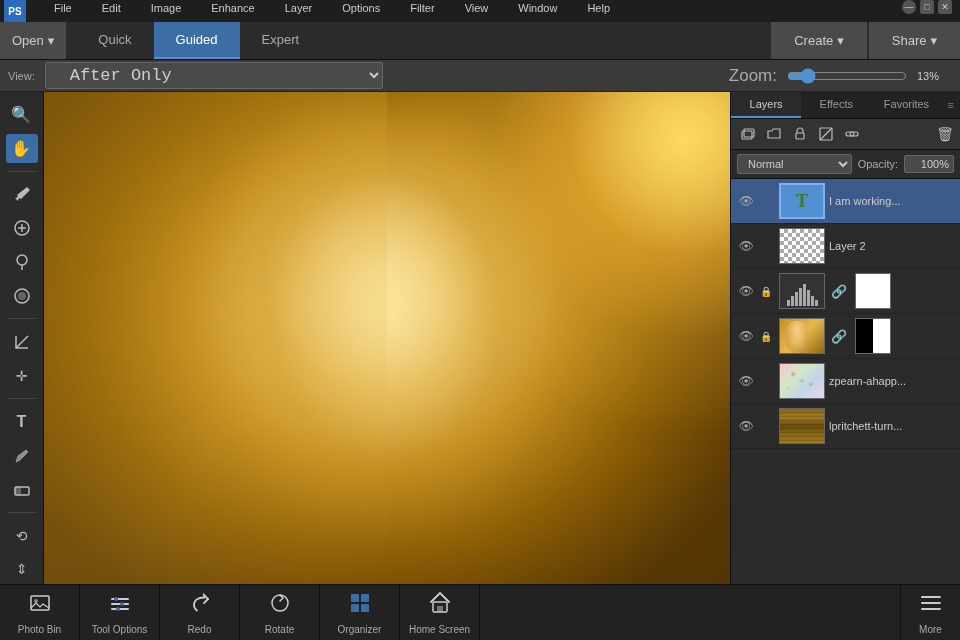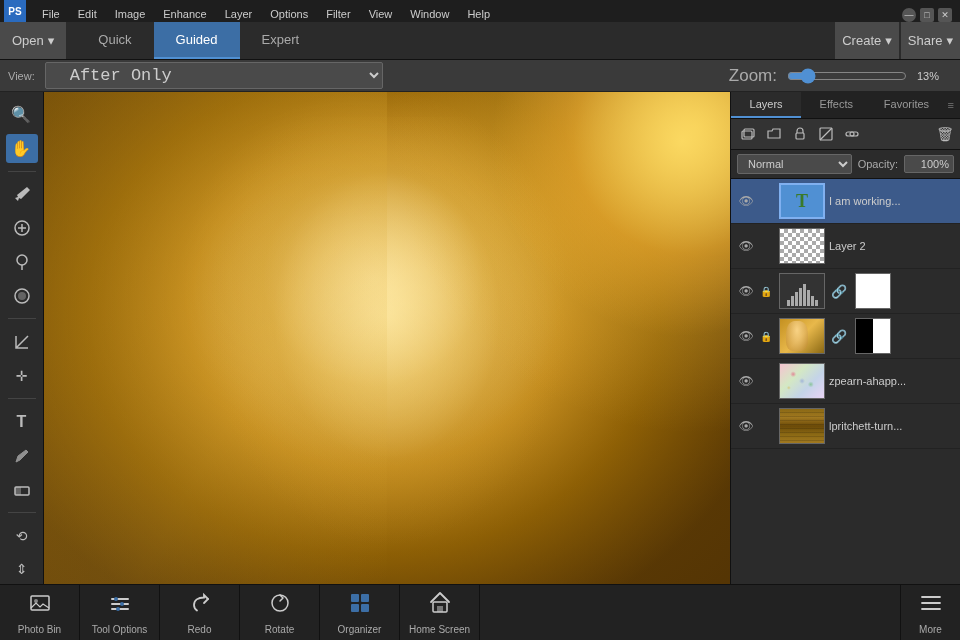--- a/index.html
+++ b/index.html
@@ -1,30 +1,30 @@
 <!DOCTYPE html>
 <html><head>
   <meta charset="utf-8">
   <style>
     * { margin: 0; padding: 0; box-sizing: border-box; }
     body { width: 960px; height: 640px; overflow: hidden; font-family: Arial, sans-serif; font-size: 12px; background: #3a3a3a; color: #ddd; }
 
     
-    #menubar { display: flex; align-items: flex-end; height: 22px; background: #1e1e1e; color: #ccc; font-size: 11px; padding: 0 4px; gap: 6px; }
+    #menubar { display: flex; align-items: flex-start; height: 22px; background: #1e1e1e; color: #ccc; font-size: 11px; padding: 0 4px; gap: 18px; }
     #menubar .logo { width: 22px; height: 22px; background: #2a6bbf; display: flex; align-items: center; justify-content: center; font-size: 10px; font-weight: bold; color: white; margin-right: 4px; }
     #menubar .menu-item { padding: 2px 6px; cursor: pointer; border-radius: 2px; }
 
     
     #top-toolbar { display: flex; align-items: center; height: 38px; background: #2b2b2b; border-bottom: 1px solid #111; }
     .open-btn { display: flex; align-items: center; gap: 4px; background: #4a4a4a; border: none; color: #ccc; padding: 6px 12px; cursor: pointer; font-size: 13px; height: 100%; margin-right: 10px; }
     .mode-tabs { display: flex; height: 100%; }
     .mode-tab { padding: 0 22px; display: flex; align-items: center; color: #aaa; cursor: pointer; font-size: 13px; border-bottom: 2px solid transparent; }
     .mode-tab.active { background: #3c6ea5; color: white; border-bottom: 2px solid #5090d3; }
     .spacer { flex: 1; }
-    .create-btn, .share-btn { display: flex; align-items: center; gap: 4px; background: #4a4a4a; border: none; color: #ccc; padding: 6px 7px; cursor: pointer; font-size: 13px; height: 100%; }
+    .create-btn, .share-btn { display: flex; align-items: center; gap: 4px; background: #4a4a4a; border: none; color: #ccc; padding: 6px 23px; cursor: pointer; font-size: 13px; height: 100%; }
     .create-btn { margin-right: 2px; }
 
     
     #secondary-toolbar { display: flex; align-items: center; height: 32px; background: #3a3a3a; border-bottom: 1px solid #222; padding: 0 8px; gap: 10px; }
     .view-label { color: #aaa; font-size: 11px; }
     .view-select { background: #4a4a4a; color: #ccc; border: 1px solid #666; padding: 2px 20px; font-size: 17px; cursor: pointer; border-radius: 2px; font-family: Liberation Mono, monospace; }
     .zoom-label { color: #aaa; font-size: 17px; margin-left: auto; }
     .zoom-slider { width: 120px; accent-color: #5090d3; }
     .zoom-pct { color: #ccc; font-size: 11px; width: 35px; }
 

